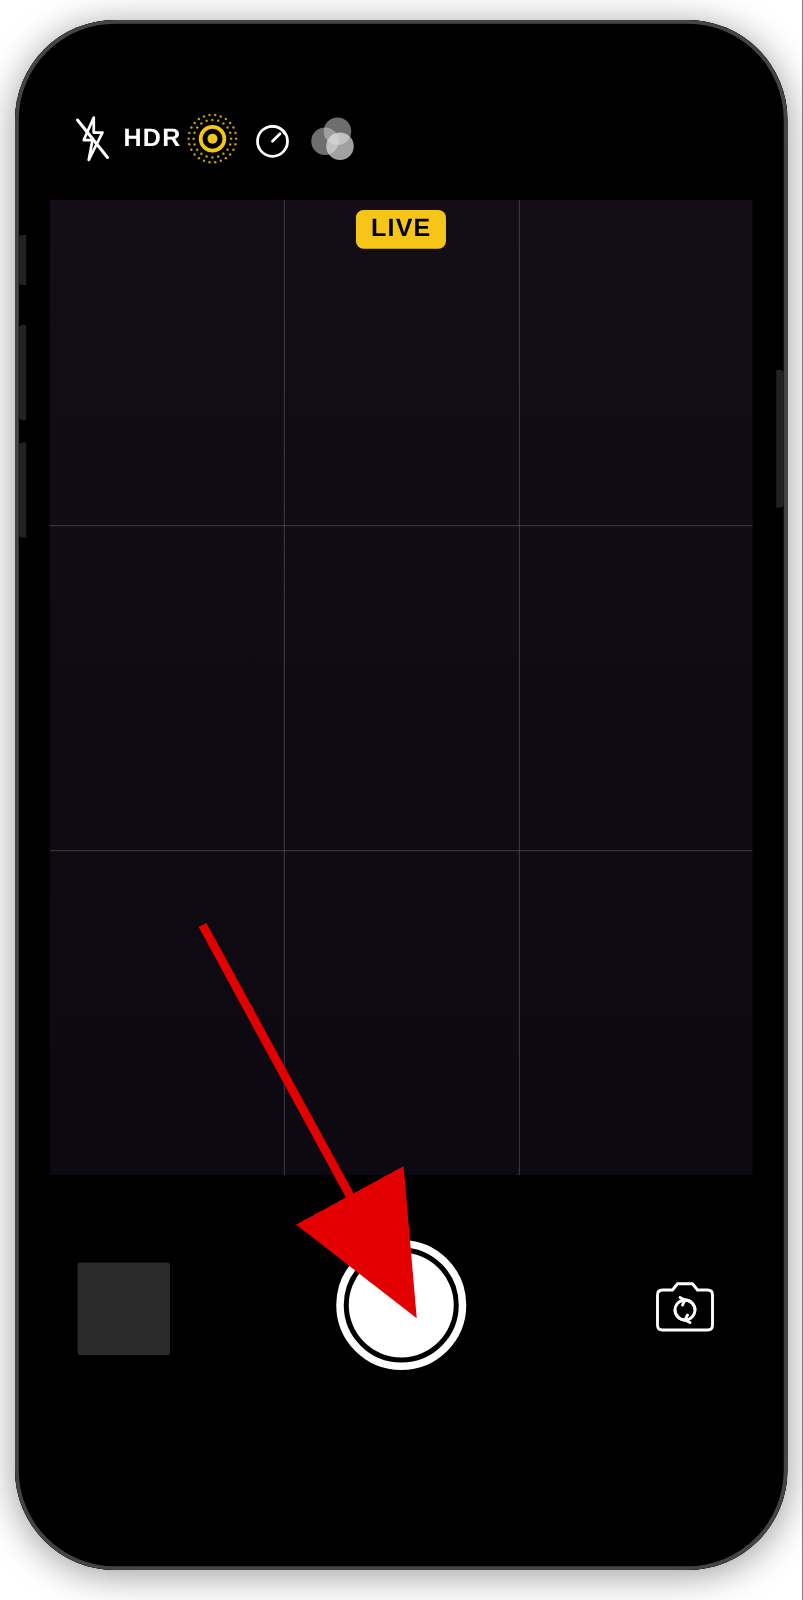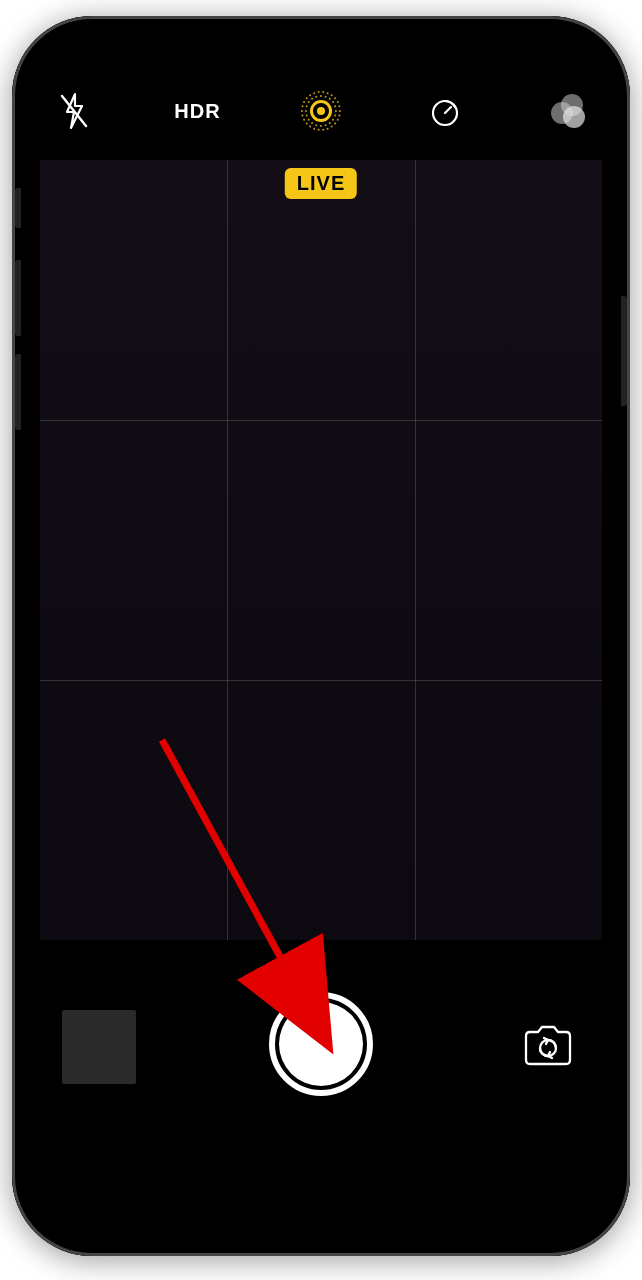--- a/index.html
+++ b/index.html
@@ -41,21 +41,21 @@
 
   
   .screen {
     position:absolute; inset:14px; border-radius:66px;
     background:#000; overflow:hidden;
   }
 
   
   .top-controls {
     position:absolute; top:46px; left:0; right:0;
-    display:flex; justify-content:space-between; align-items:center;
+    display:flex; justify-content:flex-start; align-items:center;
     padding:0 24px; height:70px;
   }
   .tc-item { width:48px; height:48px; display:flex; align-items:center; justify-content:center; color:#fff; }
   .hdr-label { font-size:20px; font-weight:600; letter-spacing:1px; color:#fff; }
 
   
   .live-icon-wrap { position:relative; width:48px; height:48px; }
   .live-icon-core { position:absolute; inset:0; display:flex; align-items:center; justify-content:center; }
   .live-core-ring { width:22px; height:22px; border:3px solid #f5c518; border-radius:50%; display:flex; align-items:center; justify-content:center;}
   .live-core-dot  { width:8px; height:8px; background:#f5c518; border-radius:50%; }

